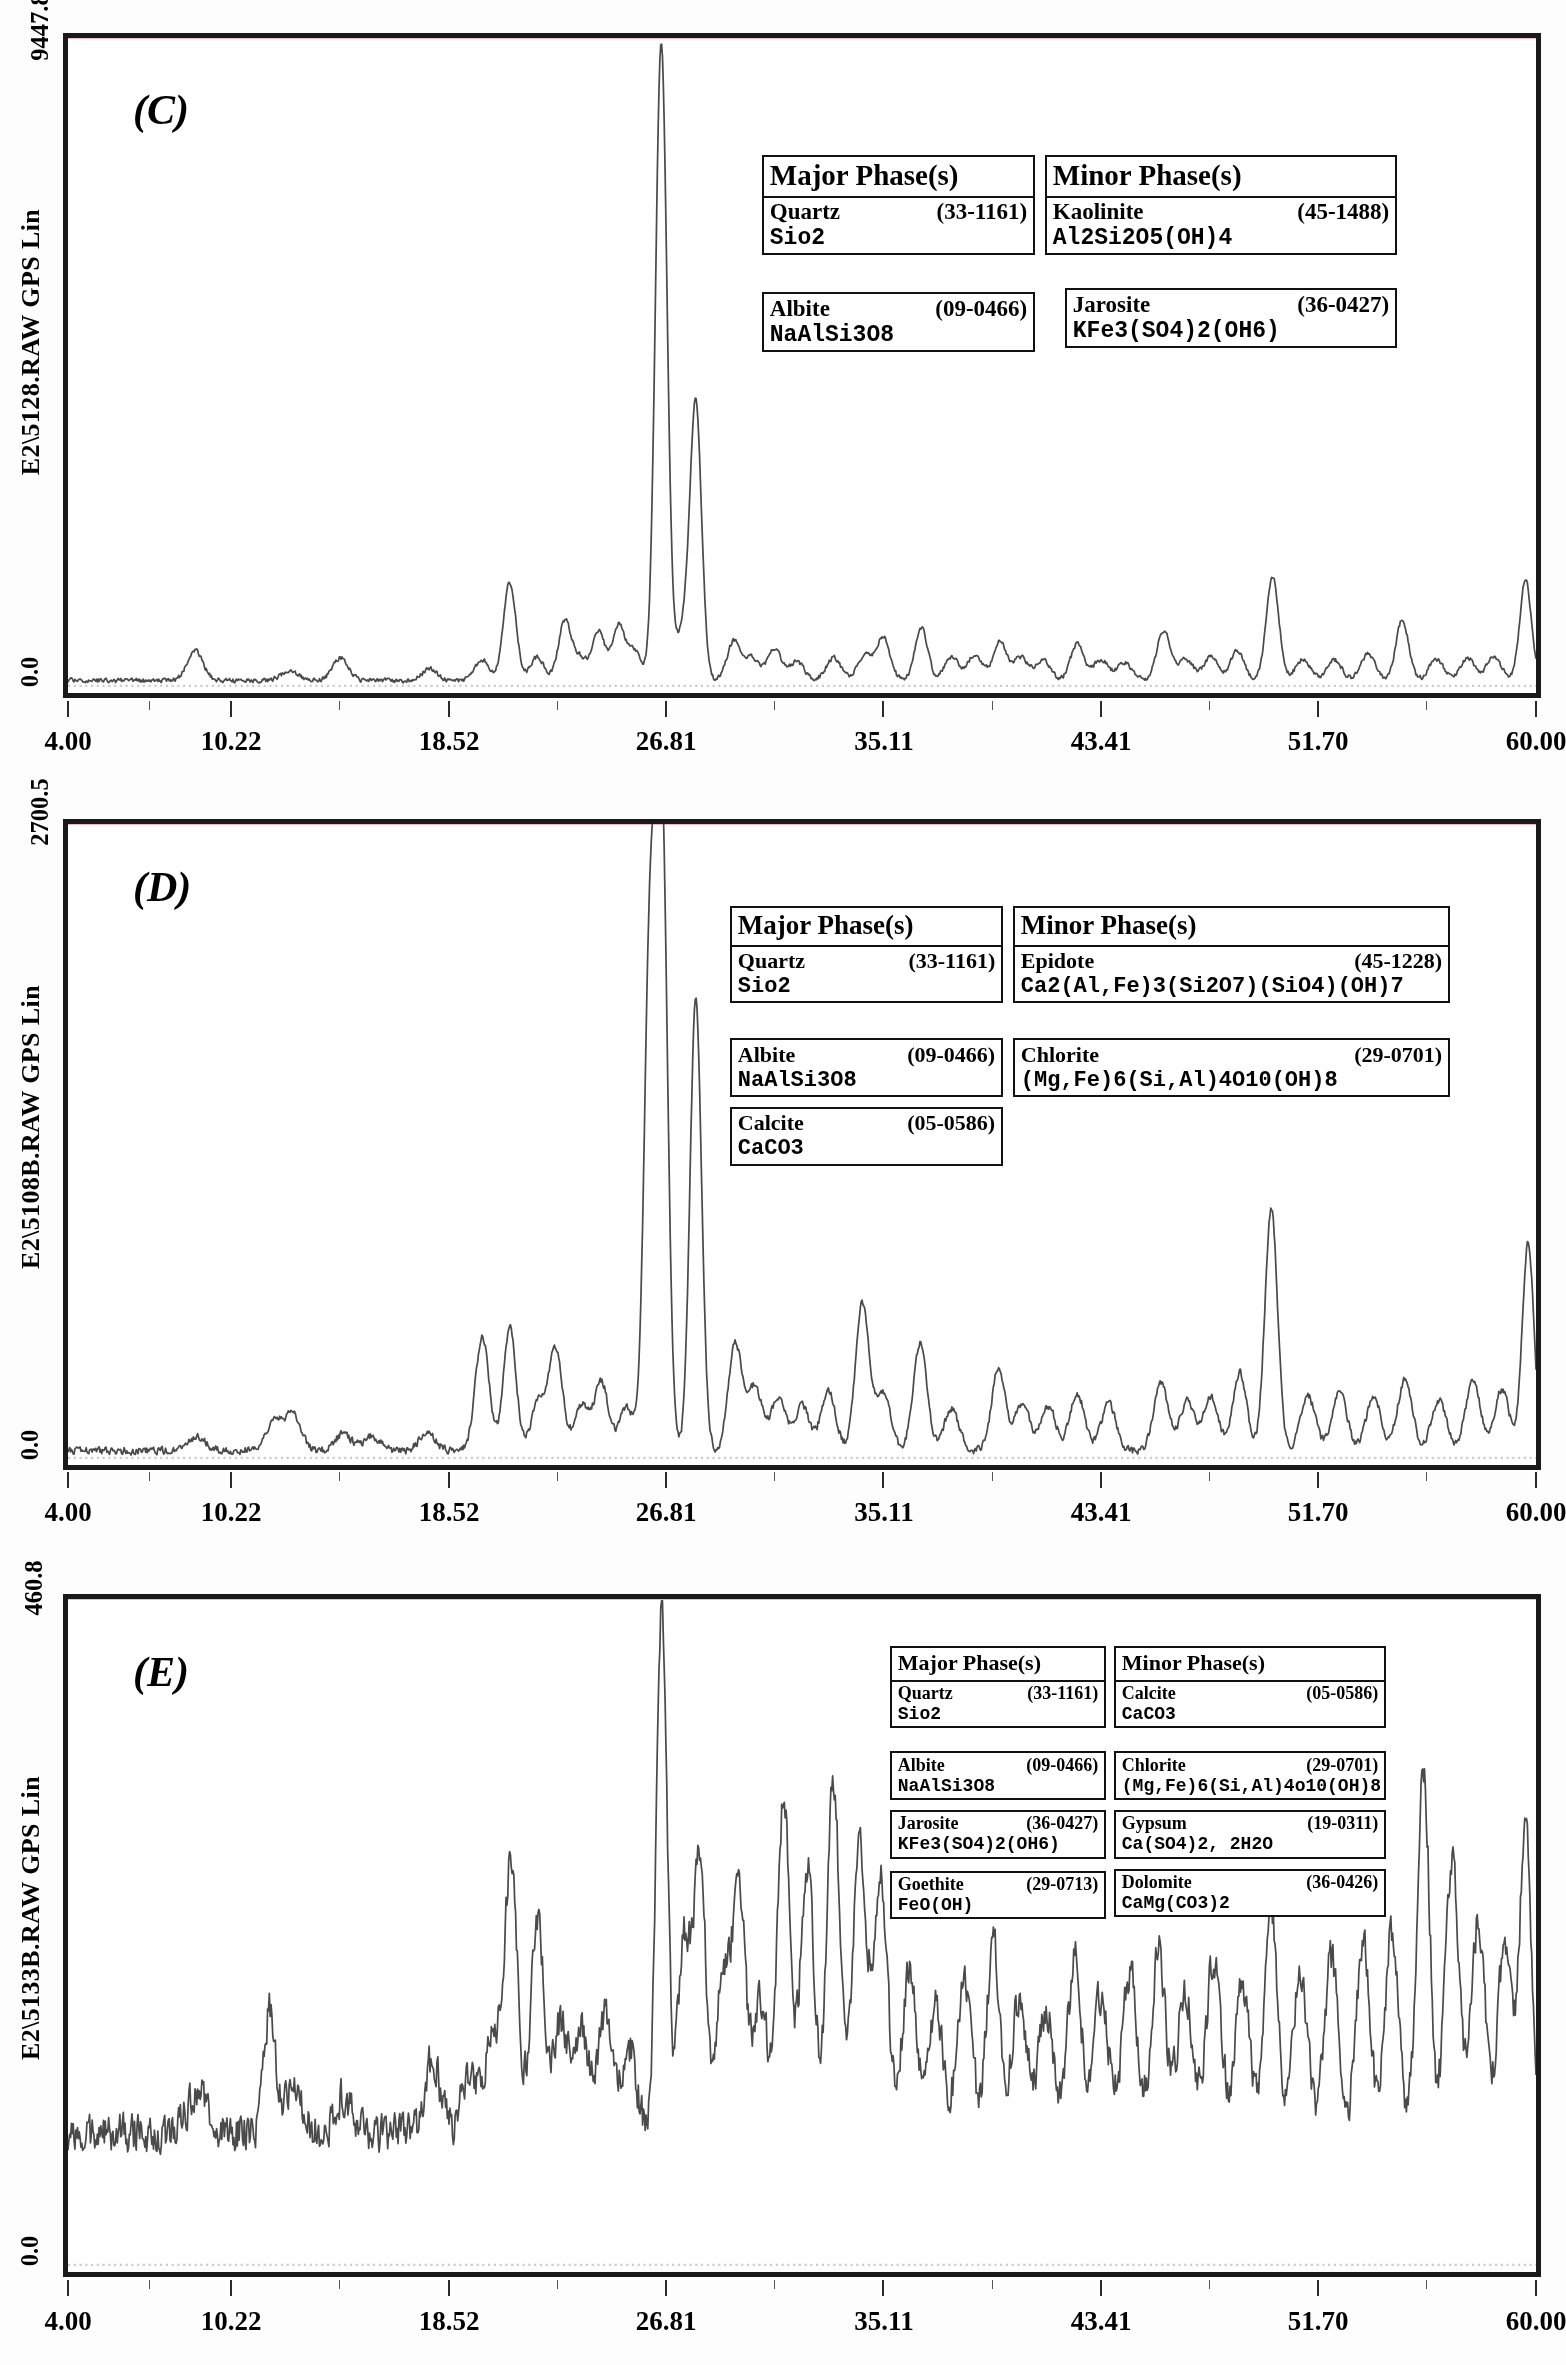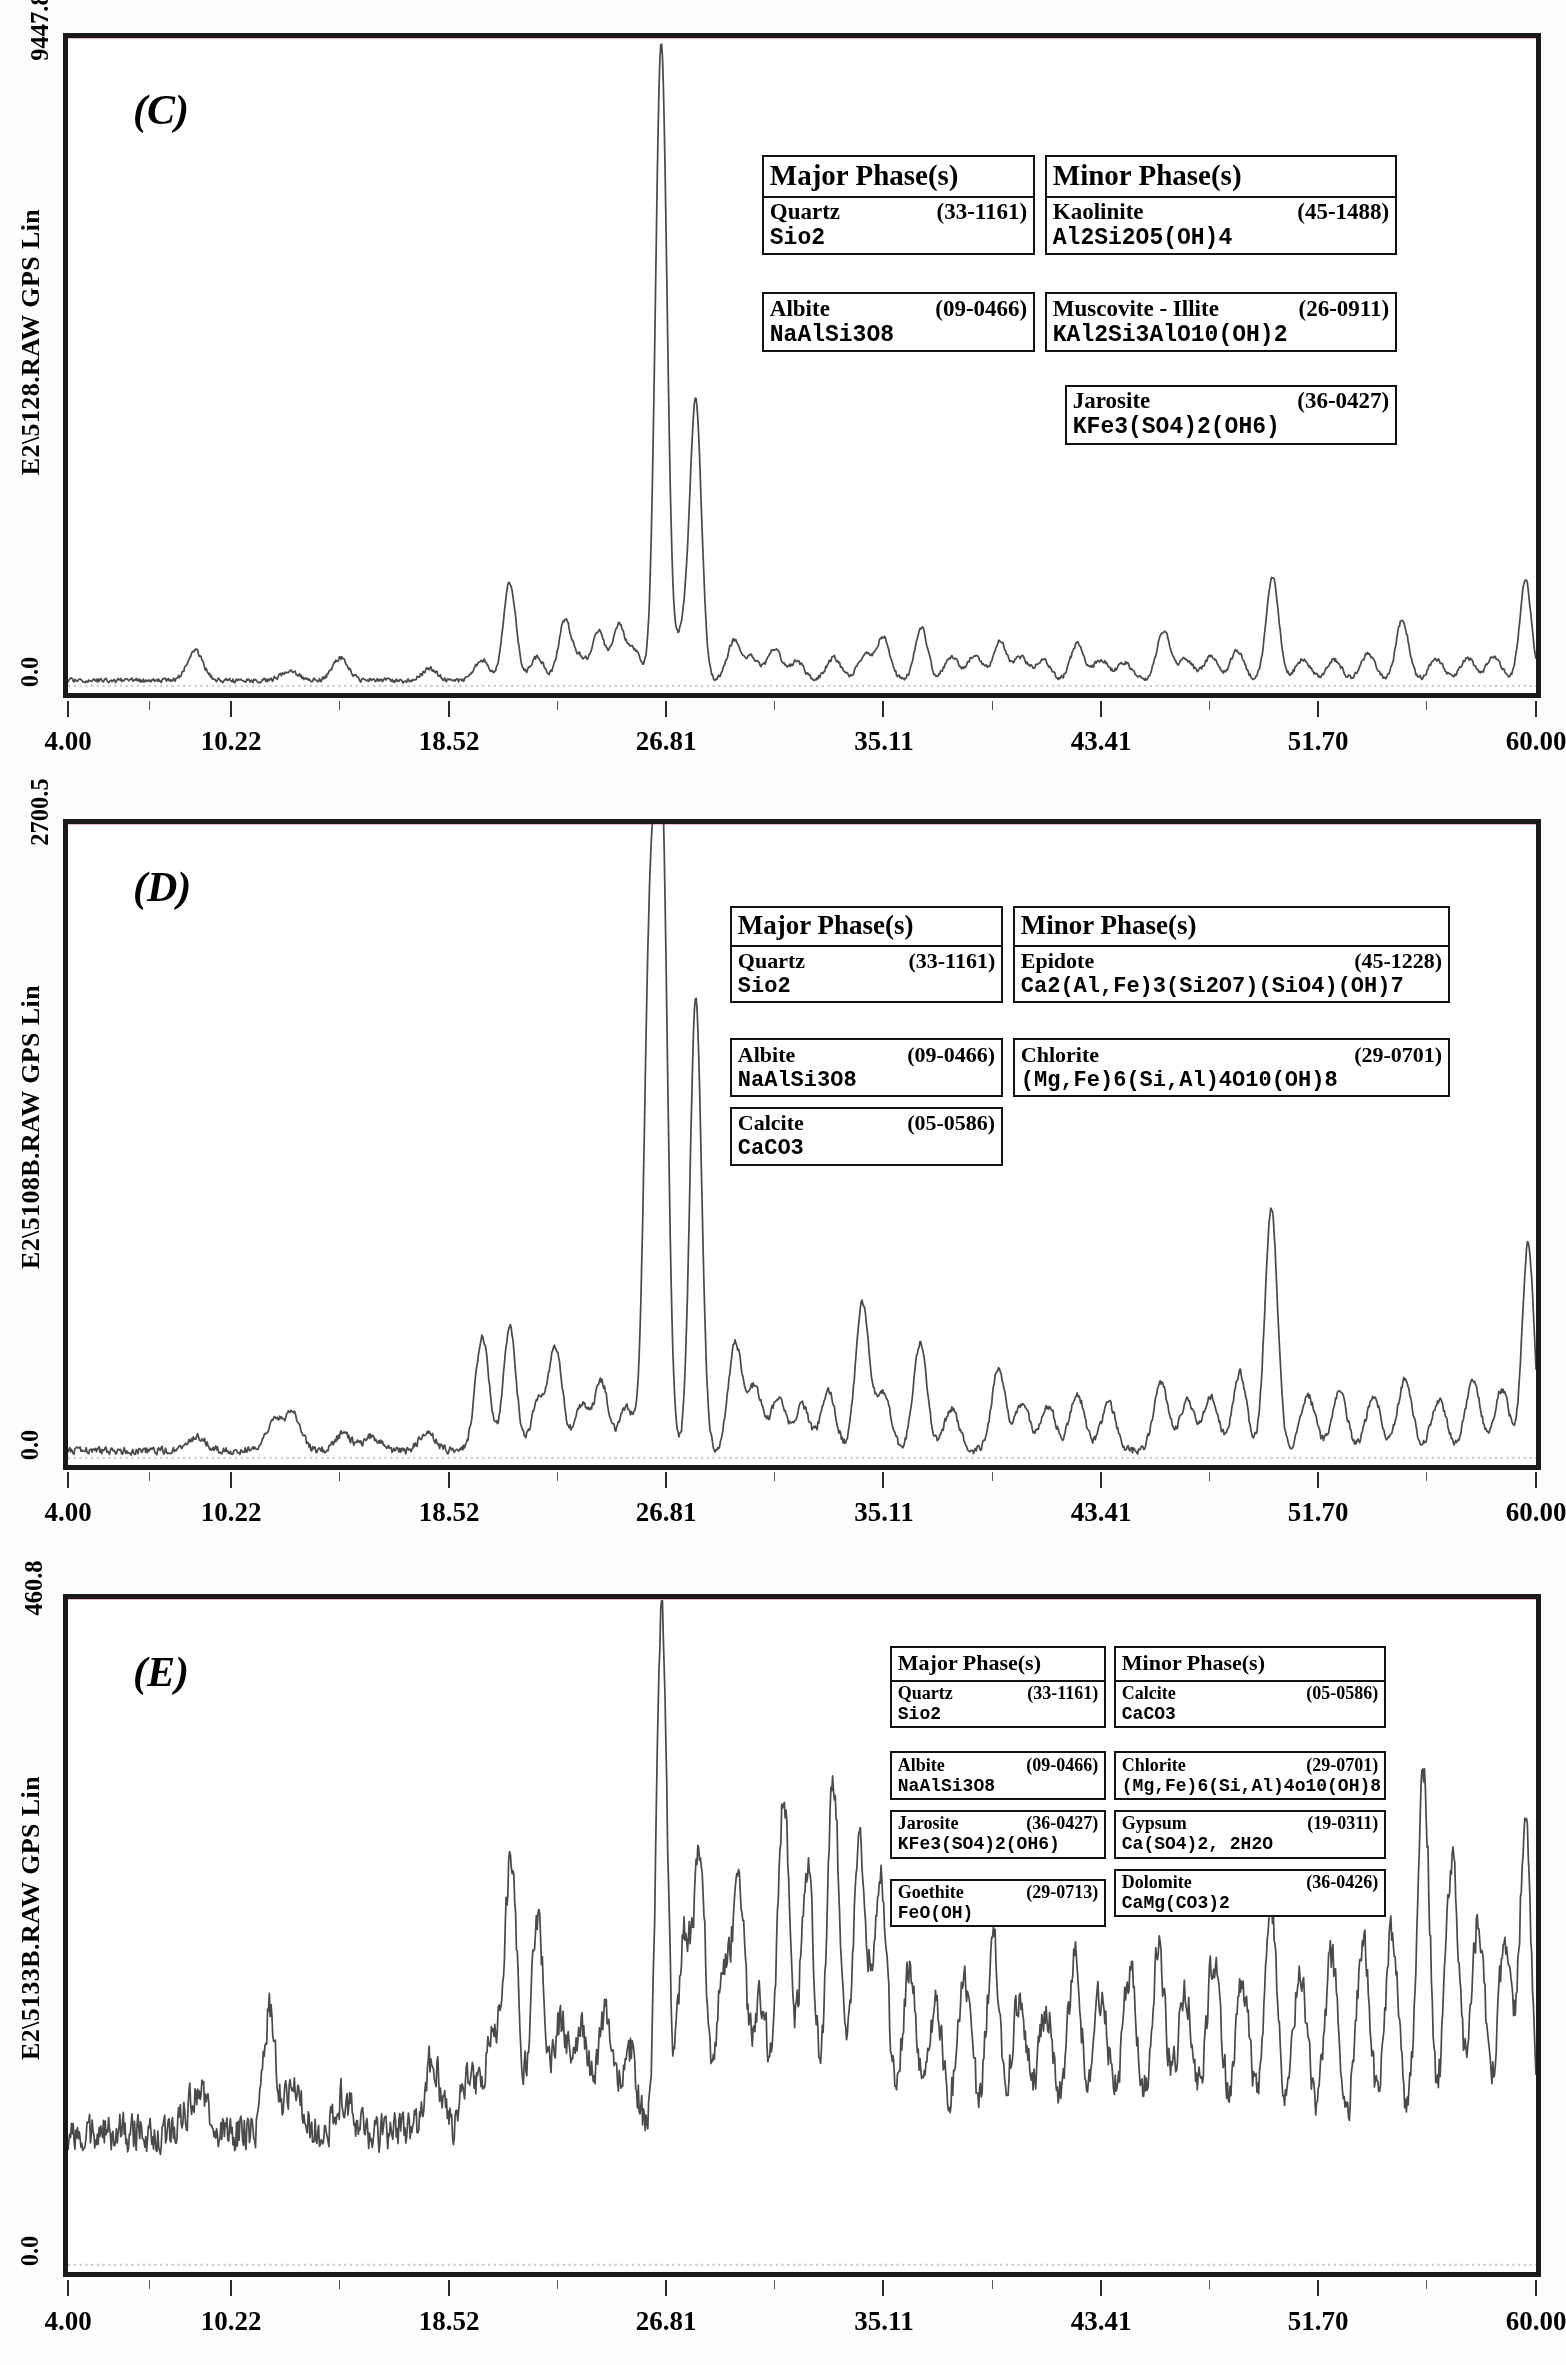--- a/index.html
+++ b/index.html
@@ -234,27 +234,20 @@
         </div>
 
         <div class="legend-col sz-lg" style="left:283px; width:352px;">
           <div class="lbox">
             <div class="hdr">Minor Phase(s)</div>
             <div class="row1">
               <span class="nm">Kaolinite</span>
               <span>(45-1488)</span>
             </div>
             <div class="row2">Al2Si2O5(OH)4</div>
-          </div>
-          <div class="lbox" style="margin-top:37px;">
-            <div class="row1">
-              <span class="nm">Muscovite - Illite</span>
-              <span>(26-0911)</span>
-            </div>
-            <div class="row2">KAl2Si3AlO10(OH)2</div>
           </div>
           <div class="lbox" style="margin-top:33px; margin-left:20px;">
             <div class="row1">
               <span class="nm">Jarosite</span>
               <span>(36-0427)</span>
             </div>
             <div class="row2">KFe3(SO4)2(OH6)</div>
           </div>
         </div>
       </div>
@@ -425,21 +418,21 @@
             </div>
             <div class="row2">NaAlSi3O8</div>
           </div>
           <div class="lbox" style="margin-top:10px;">
             <div class="row1">
               <span class="nm">Jarosite</span>
               <span>(36-0427)</span>
             </div>
             <div class="row2">KFe3(SO4)2(OH6)</div>
           </div>
-          <div class="lbox" style="margin-top:20px;">
+          <div class="lbox" style="margin-top:12px;">
             <div class="row1">
               <span class="nm">Goethite</span>
               <span>(29-0713)</span>
             </div>
             <div class="row2">FeO(OH)</div>
           </div>
         </div>
 
         <div class="legend-col sz-sm" style="left:224px; width:272px;">
           <div class="lbox">

